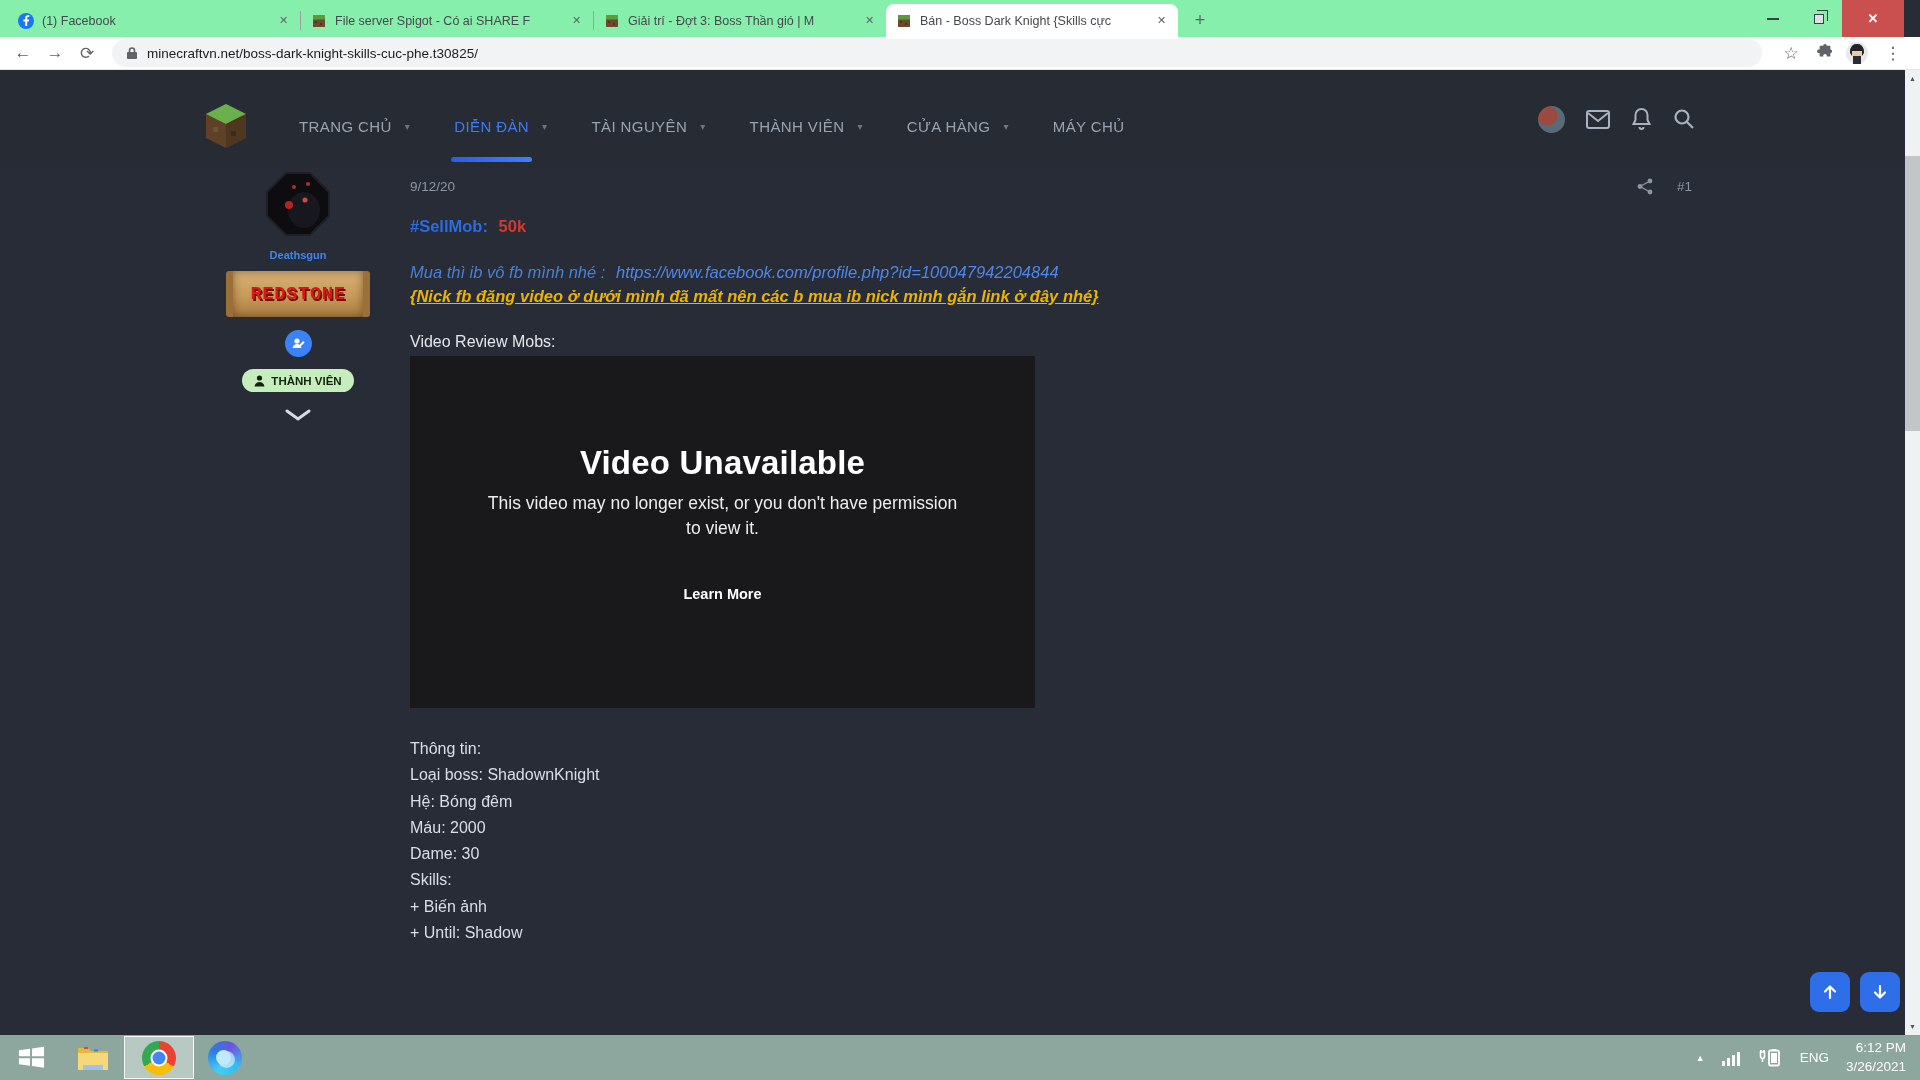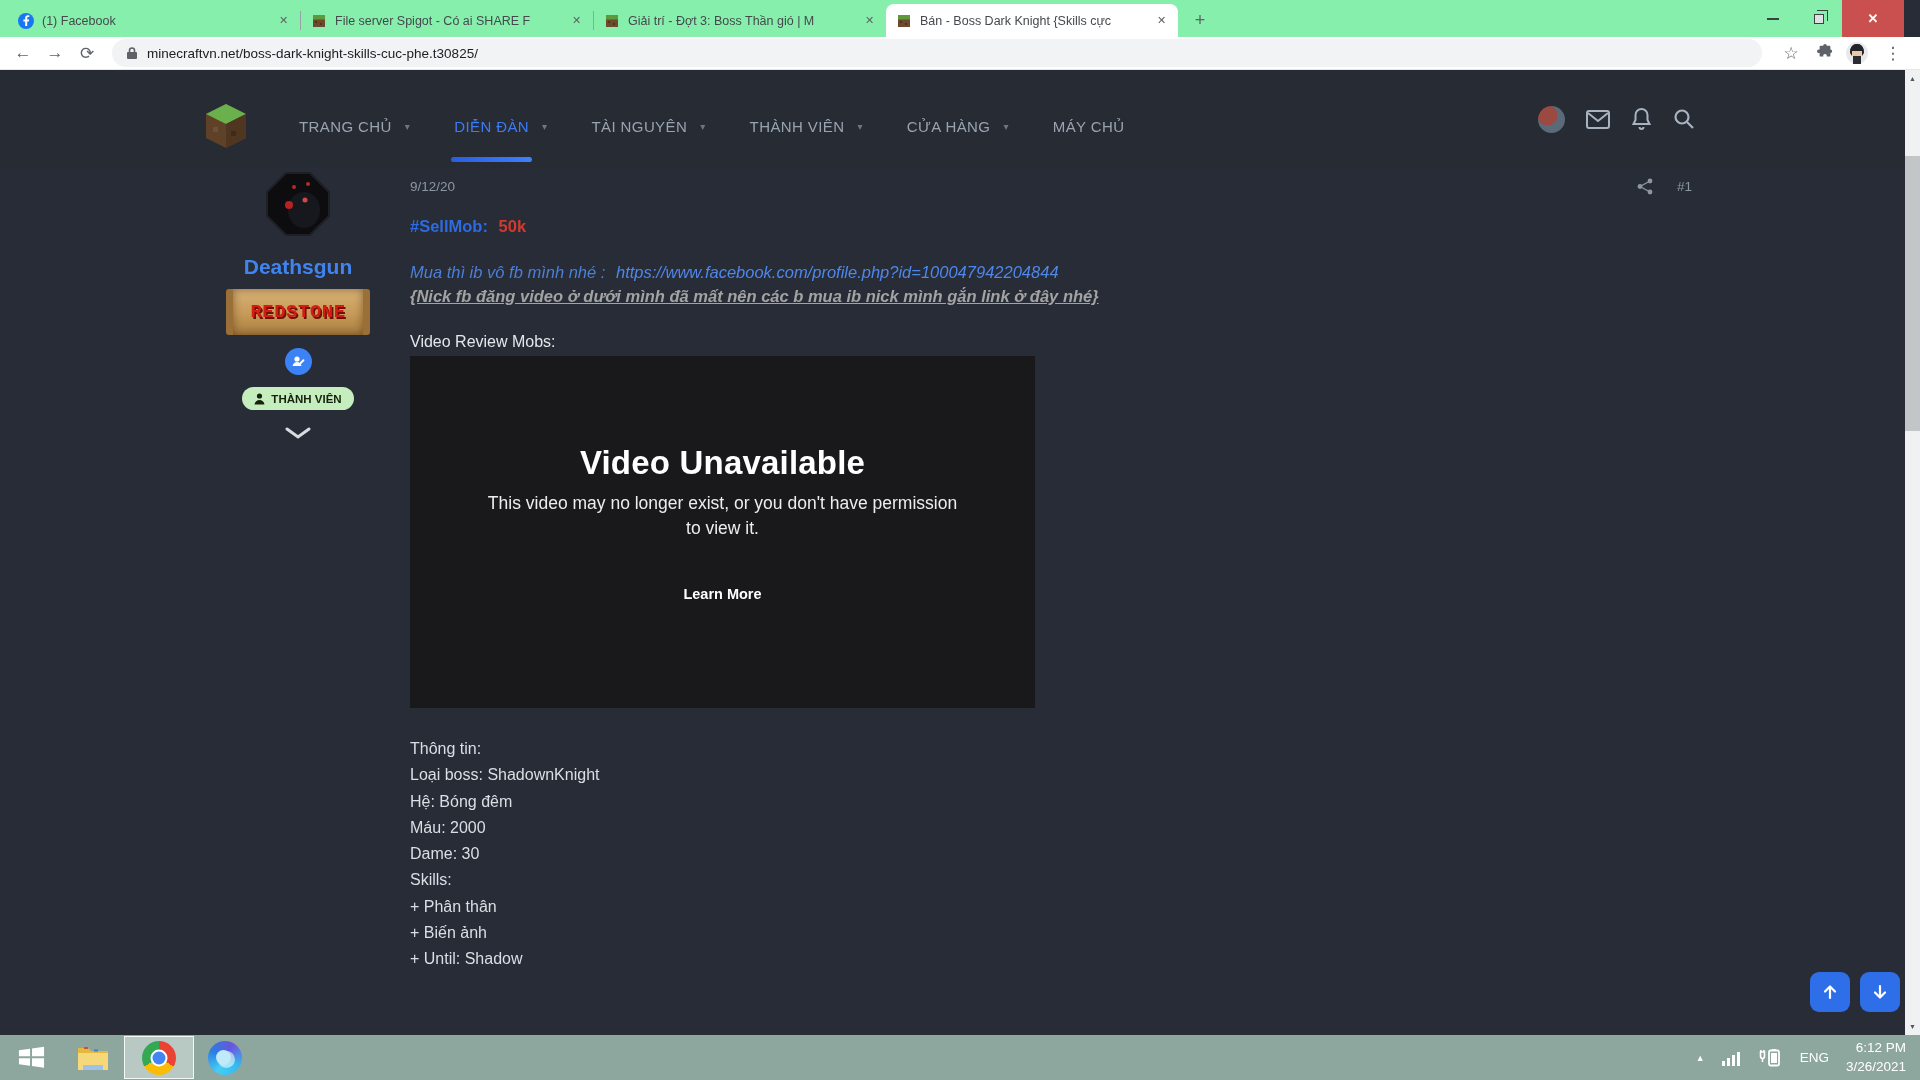--- a/index.html
+++ b/index.html
@@ -54,40 +54,40 @@
   .nav-item.active .nav-label { color:#3d7bf5; font-weight:normal; position:relative; }
   .nav-item.active .nav-label::after { content:""; position:absolute; left:-3px; right:-3px; bottom:-27px;
               height:5px; border-radius:2.5px; background:linear-gradient(90deg,#2c5de0,#3f80fb); }
   .site-nav-icons { position:absolute; right:210px; top:0; height:98px; display:flex; align-items:center; gap:21px; }
   .nav-avatar { width:27px; height:27px; border-radius:50%; overflow:hidden;
                 background:radial-gradient(circle at 35% 35%, #9b4a42 0 40%, #5a6a78 41% 100%); }
 
   
   .post-sidebar { position:absolute; left:222px; top:100px; width:152px; display:flex; flex-direction:column;
                   align-items:center; }
-  .author-name { margin-top:17px; font-size:21px; font-weight:bold; color:#4084f0; }
+  .author-name { margin-top:11px; font-size:11px; font-weight:bold; color:#4084f0; }
   .rank-banner { margin-top:10px; width:144px; height:46px; background:linear-gradient(180deg,#d8b277 0%,#c69a58 55%,#a87c40 100%);
                  border-left:7px solid #9a7038; border-right:7px solid #9a7038; border-radius:3px;
                  display:flex; align-items:center; justify-content:center; box-shadow:inset 0 0 8px rgba(60,30,0,.5); }
   .rank-banner span { font-family:"Liberation Mono", monospace; font-weight:bold; font-size:19px; color:#d41d10;
                  letter-spacing:.5px; text-shadow:1.5px 1.5px 0 #6d1008; }
   .verify-badge { margin-top:13px; width:27px; height:27px; border-radius:50%; background:#3b82f6;
                   display:flex; align-items:center; justify-content:center; }
   .role-pill { margin-top:12px; height:23px; padding:0 12px; border-radius:12px; background:#c5edbd;
                display:flex; align-items:center; gap:6px; font-size:11.5px; font-weight:bold; color:#15220f; }
   .sidebar-chevron { margin-top:17px; }
 
   .post-main { position:absolute; left:410px; top:108px; width:1290px; color:#dbe0e6; }
   .post-header { display:flex; justify-content:space-between; align-items:center; font-size:13.5px; color:#8d96a3; }
   .post-header-right { display:flex; align-items:center; gap:24px; padding-right:8px; }
   .sell-line { margin-top:22px; font-size:16.5px; font-weight:bold; }
   .sell-tag { color:#2d6bdf; } .sell-price { color:#d13a31; margin-left:6px; }
   .contact-line { margin-top:27px; font-size:16.5px; font-style:italic; color:#4b7fd9; }
   .contact-link { color:#4f87ea; margin-left:6px; }
-  .note-line { margin-top:5px; font-size:16.5px; font-style:italic; font-weight:bold; color:#a3a3a3;
+  .note-line { margin-top:5px; font-size:16.5px; font-style:italic; font-weight:bold; color:#eab308;
                text-decoration:underline; }
   .video-label { margin-top:27px; font-size:16px; color:#e3e6ea; }
   .video-box { margin-top:5px; width:625px; height:352px; background:#19191b; display:flex; flex-direction:column;
                align-items:center; padding-top:88px; }
   .video-title { font-size:33px; font-weight:bold; color:#fff; letter-spacing:.2px; }
   .video-msg { margin-top:9px; width:470px; text-align:center; font-size:17.5px; line-height:1.45; color:#ededee; }
   .video-action { margin-top:44px; font-size:14.5px; font-weight:bold; color:#fff; }
   .info-block { margin-top:28px; font-size:16px; line-height:26.3px; color:#dbdfe5; }
 
   .scroll-btns { position:absolute; right:20px; bottom:23px; display:flex; gap:10px; }
@@ -329,21 +329,20 @@
       <div class="video-action">Learn More</div>
     </div>
 
     <div class="info-block">
       <div>Thông tin:</div>
       <div>Loại boss: ShadownKnight</div>
       <div>Hệ: Bóng đêm</div>
       <div>Máu: 2000</div>
       <div>Dame: 30</div>
       <div>Skills:</div>
-      <div>+ Phân thân</div>
       <div>+ Biến ảnh</div>
       <div>+ Until: Shadow</div>
     </div>
   </div>
 
   <div class="scroll-btns">
     <div class="scroll-btn">
       <svg width="18" height="18" viewBox="0 0 18 18">
         <path d="M9 15V4M4 8.5L9 3.5l5 5" fill="none" stroke="#fff" stroke-width="2.2" stroke-linecap="round" stroke-linejoin="round"></path>
       </svg>

